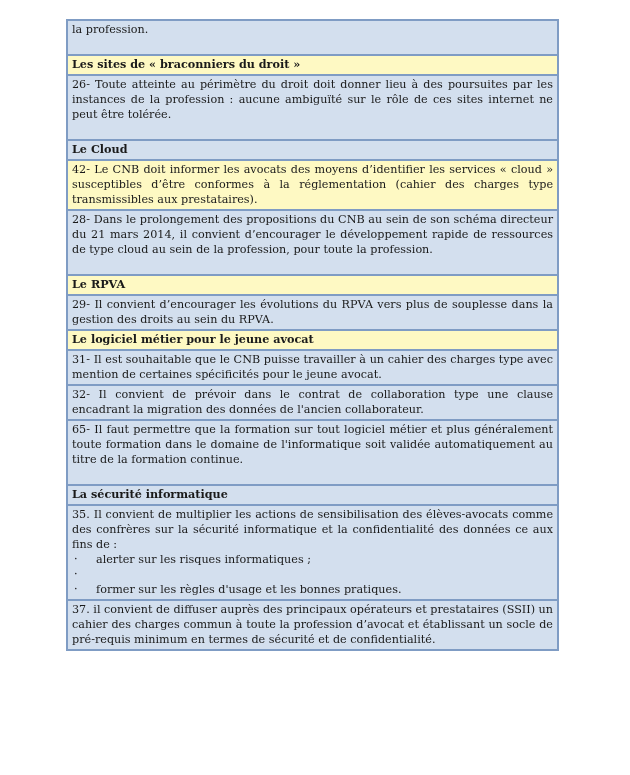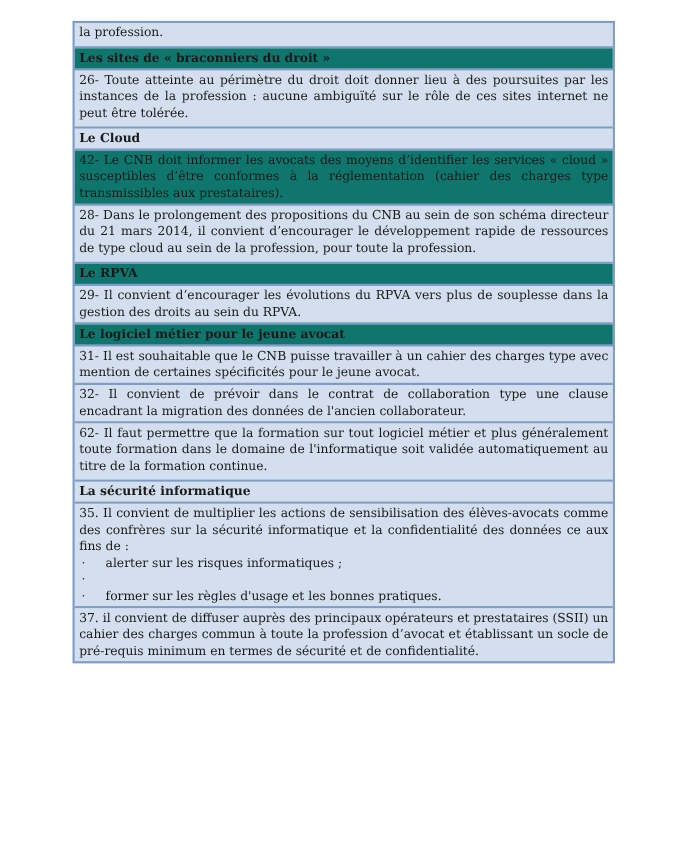--- a/index.html
+++ b/index.html
@@ -27,23 +27,23 @@
       border-bottom: 2px solid #7f9cc4;
       padding: 1px 4px 2px 4px;
       font-size: 11.2px;
       line-height: 15px;
       color: #1a1a1a;
       text-align: justify;
       background: #d3dfee;
       box-sizing: border-box;
     }
     .row:last-child { border-bottom: none; }
-    .row.dark { background: #0f766e; }
+    .row.dark { background: #fef9c3; }
     .row.heading { font-weight: bold; }
-    .row.pad { padding-bottom: 5px; }
+    .row.pad { padding-bottom: 17px; }
     .bullet {
       display: flex;
       text-align: left;
     }
     .bullet .dot {
       width: 22px;
       flex: 0 0 22px;
       padding-left: 2px;
     }
   </style>
@@ -78,21 +78,21 @@
   <div class="row heading dark">
     <span>Le logiciel métier pour le jeune avocat</span>
   </div>
   <div class="row">
     <span>31- Il est souhaitable que le CNB puisse travailler à un cahier des charges type avec mention de certaines spécificités pour le jeune avocat.</span>
   </div>
   <div class="row">
     <span>32- Il convient de prévoir dans le contrat de collaboration type une clause encadrant la migration des données de l'ancien collaborateur.</span>
   </div>
   <div class="row pad">
-    <span>62- Il faut permettre que la formation sur tout logiciel métier et plus généralement toute formation dans le domaine de l'informatique soit validée automatiquement au titre de la formation continue.</span>
+    <span>65- Il faut permettre que la formation sur tout logiciel métier et plus généralement toute formation dans le domaine de l'informatique soit validée automatiquement au titre de la formation continue.</span>
   </div>
   <div class="row heading">
     <span>La sécurité informatique</span>
   </div>
   <div class="row">
     <div>35. Il convient de  multiplier les actions de sensibilisation des élèves-avocats comme des confrères sur la sécurité informatique et la confidentialité des données ce aux fins de :</div>
     <div class="bullet">
       <span class="dot">·</span>
       <span>alerter sur les risques informatiques ;</span>
     </div>

